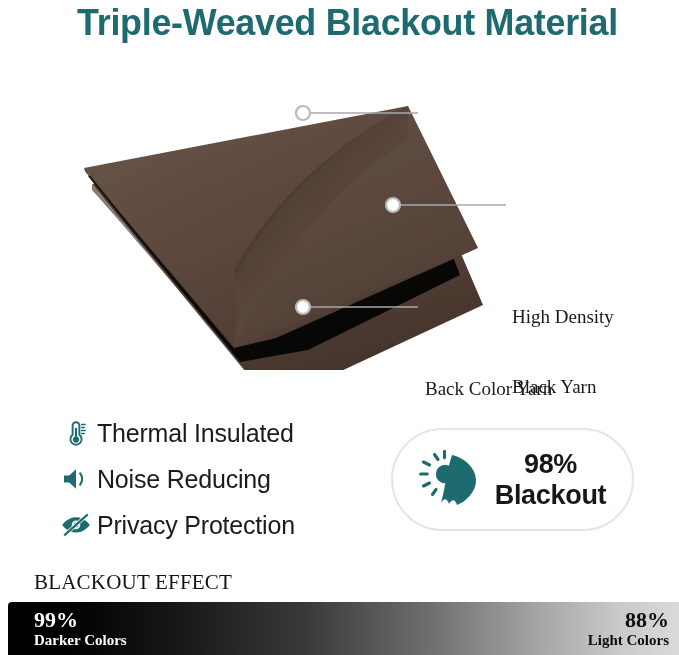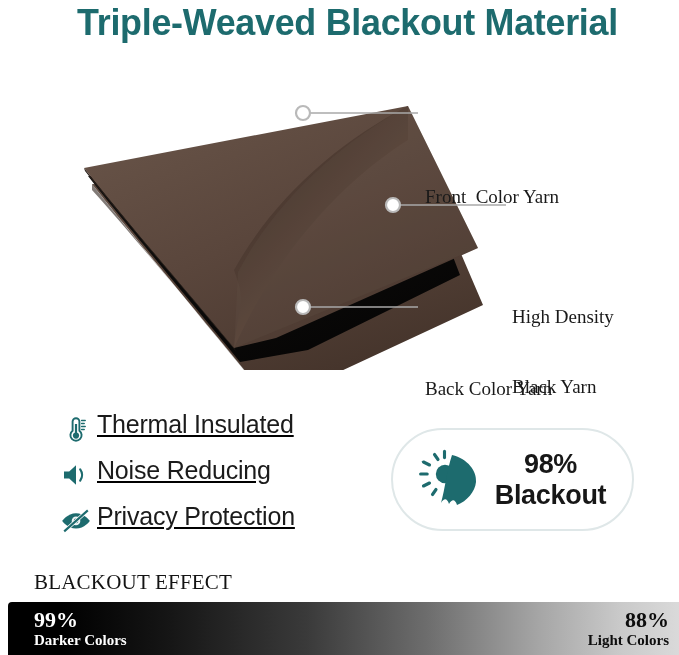--- a/index.html
+++ b/index.html
@@ -60,23 +60,22 @@
 
   
   #features {
     position: absolute;
     left: 47px;
     top: 410px;
     width: 330px;
   }
   .feature-row {
     display: flex;
-    align-items: flex-start;
+    align-items: center;
     height: 46px;
-    text-decoration: underline;
   }
   .feature-icon {
     width: 42px;
     min-width: 42px;
     height: 38px;
     display: flex;
     align-items: center;
     justify-content: center;
   }
   .feature-label {
@@ -227,21 +226,20 @@
         <line x1="392" y1="125" x2="498" y2="125"></line>
         <line x1="302" y1="227" x2="410" y2="227"></line>
       </g>
       <g>
         <circle cx="295" cy="33" r="7" fill="#ffffff" stroke="#b9b9b9" stroke-width="2.2"></circle>
         <circle cx="385" cy="125" r="7" fill="#ffffff" stroke="#b9b9b9" stroke-width="2.2"></circle>
         <circle cx="295" cy="227" r="7" fill="#ffffff" stroke="#b9b9b9" stroke-width="2.2"></circle>
       </g>
     </svg>
 
-    <div class="callout-label" id="label-front">Front  Color Yarn</div>
 
     <div class="callout-label" id="label-mid">
       <div>High Density</div>
       <div>Black Yarn</div>
     </div>
 
     <div class="callout-label" id="label-back">Back Color Yarn</div>
   </div>
 
   <div id="features">

